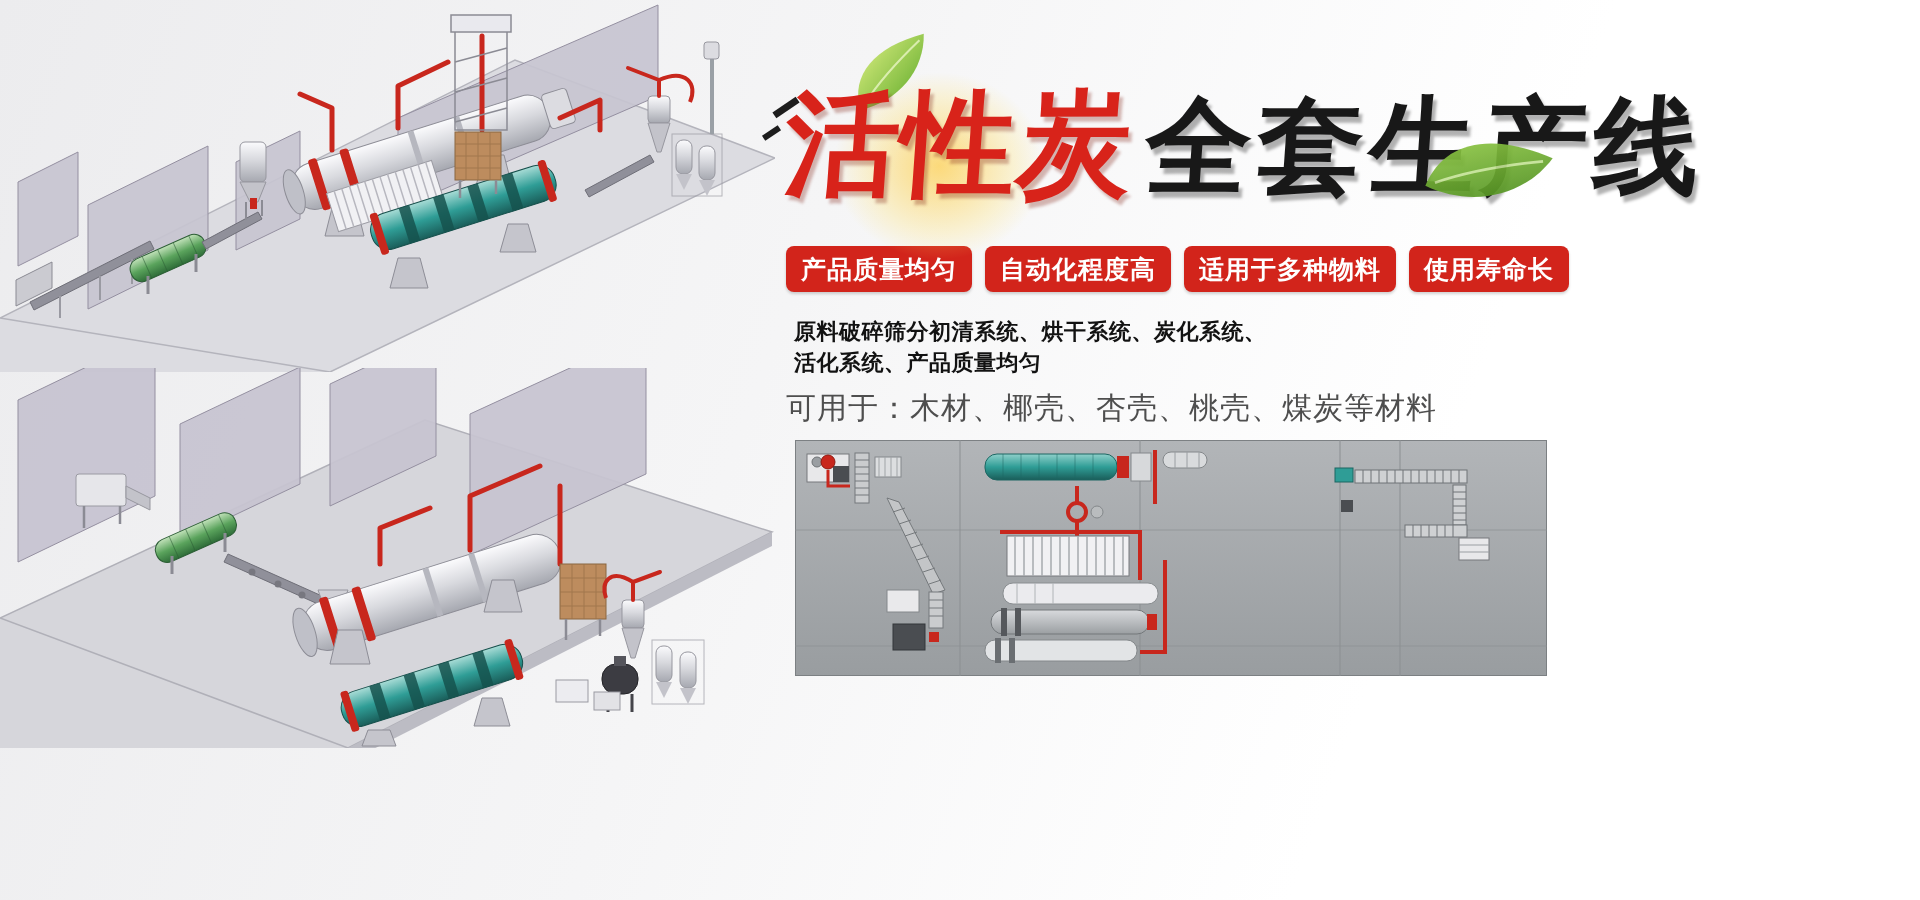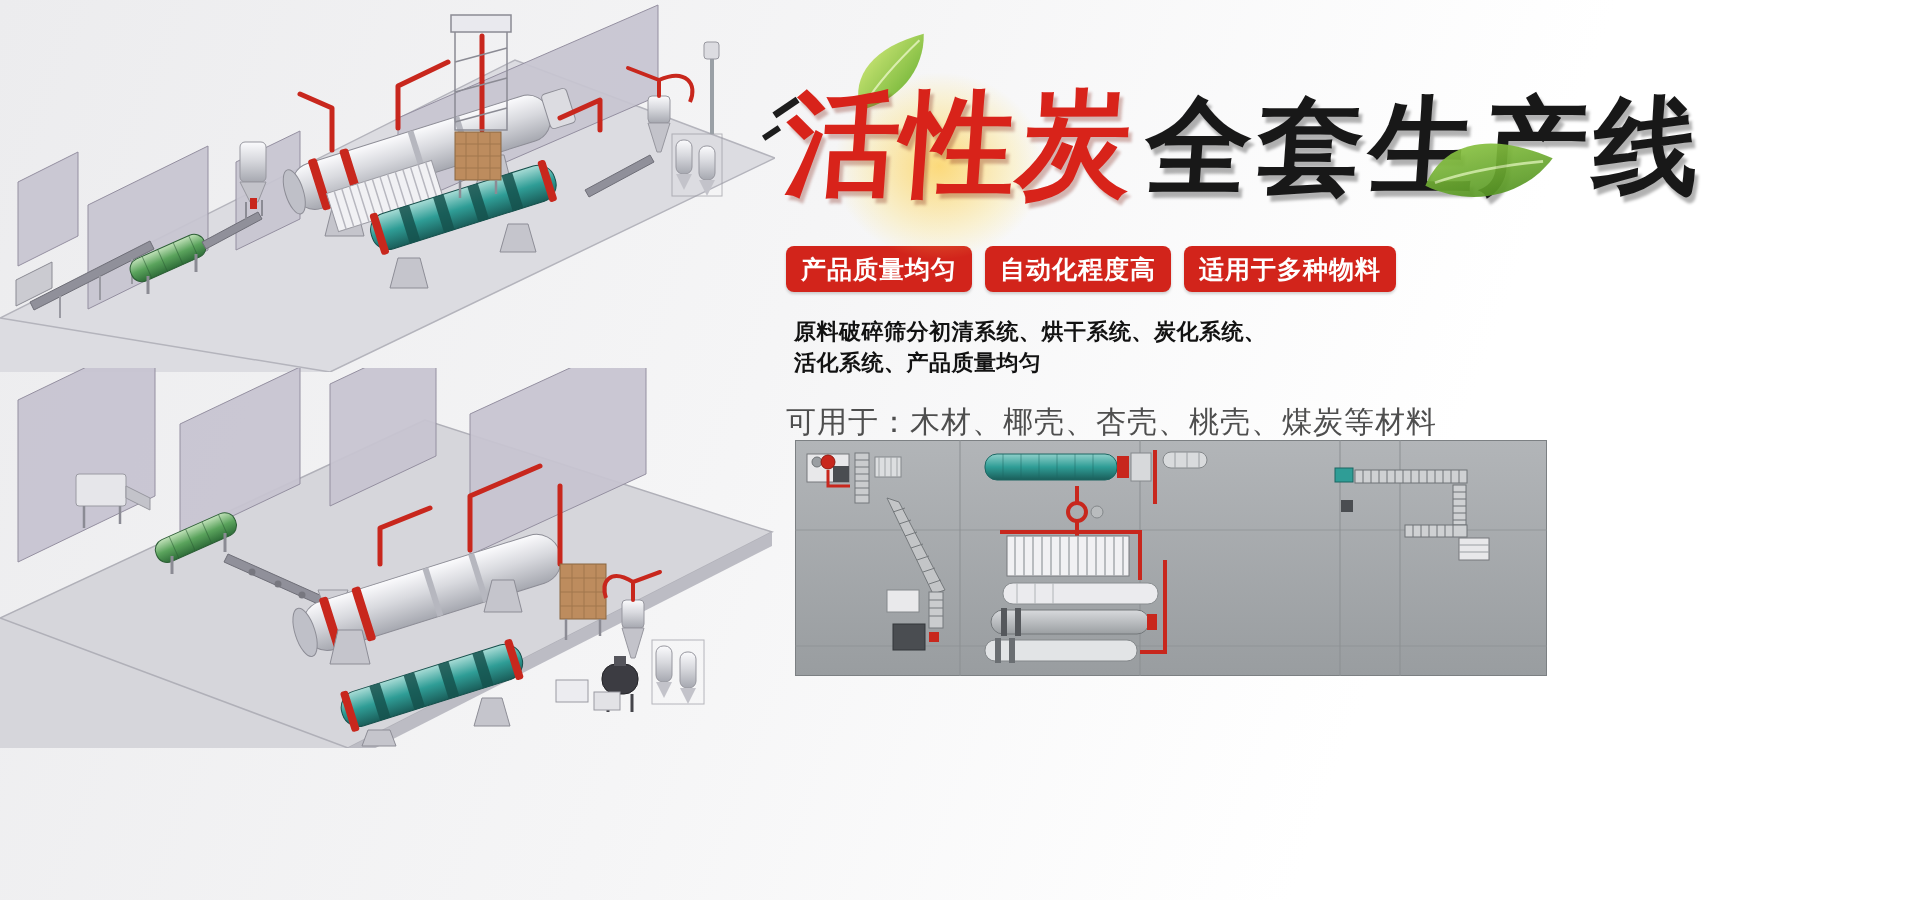--- a/index.html
+++ b/index.html
@@ -34,21 +34,21 @@
                  font-size:106px; line-height:1.2; color:#181818; letter-spacing:6px;
                  margin-left:12px; text-shadow:4px 6px 3px rgba(0,0,0,.3); }
 
   .badges { display:flex; gap:13px; margin-top:4px; }
   .badge { background:#d2241b; color:#ffffff; font-weight:bold; font-size:25px;
            line-height:1; padding:11px 15px 10px; border-radius:8px; letter-spacing:1px;
            box-shadow:0 2px 3px rgba(0,0,0,.18); }
 
   .desc { margin-top:24px; font-size:22px; font-weight:bold; color:#121212;
           line-height:1.42; letter-spacing:.5px;margin-left:8px; }
-  .materials { margin-top:24px; font-size:30px; font-weight:400; color:#4e4e4e;
+  .materials { margin-top:10px; font-size:30px; font-weight:400; color:#4e4e4e;
                letter-spacing:1px; }
 
   .schematic { position:absolute; left:795px; top:440px; width:752px; height:236px; }
   .schematic svg { display:block; width:100%; height:100%; }
 </style>
 </head>
 <body>
 
 <div class="page">
 
@@ -334,20 +334,21 @@
       <div class="title-line">
         <span class="title-red">活性炭</span>
         <span class="title-black">全套生产线</span>
       </div>
     </div>
 
     <div class="badges">
       <span class="badge">产品质量均匀</span>
       <span class="badge">自动化程度高</span>
       <span class="badge">适用于多种物料</span>
+      <span class="badge">使用寿命长</span>
     </div>
 
     <div class="desc">
       <div>原料破碎筛分初清系统、烘干系统、炭化系统、</div>
       <div>活化系统、产品质量均匀</div>
     </div>
 
     <div class="materials">可用于：木材、椰壳、杏壳、桃壳、煤炭等材料</div>
   </div>
 

